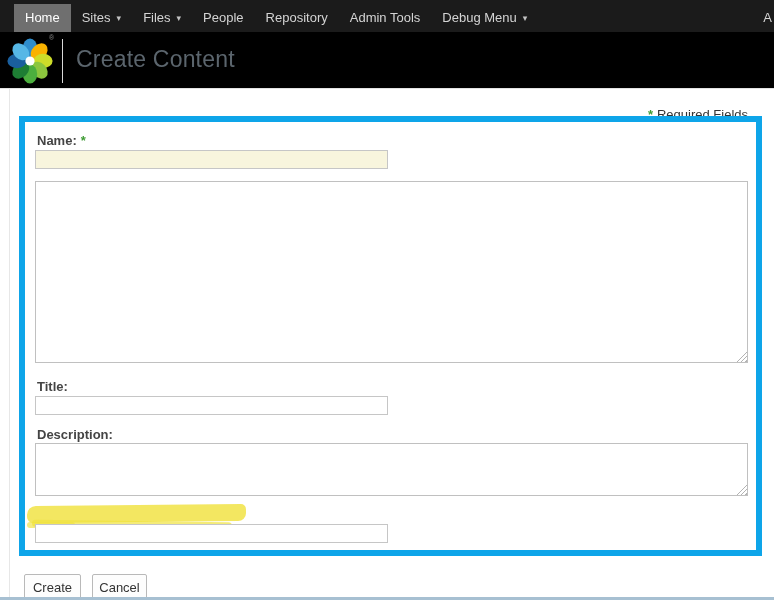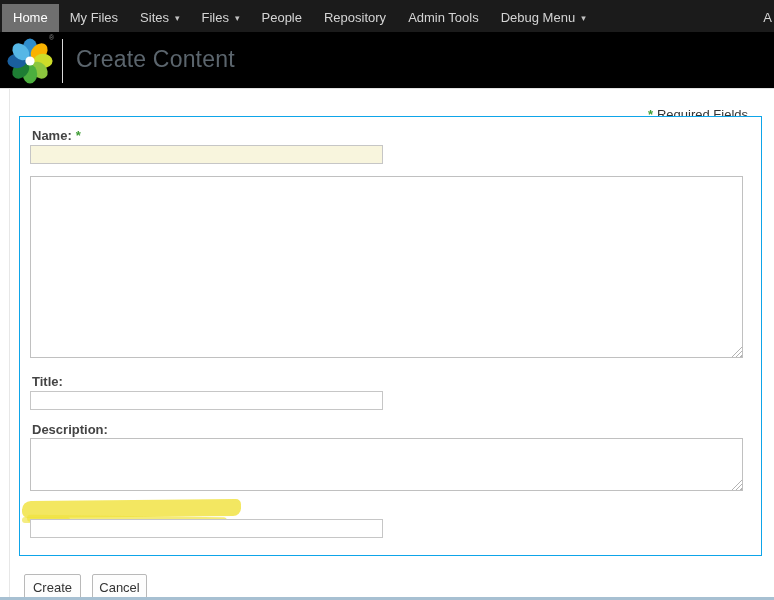--- a/index.html
+++ b/index.html
@@ -2,21 +2,21 @@
 <html><head>
 <meta charset="utf-8">
 <style>
   * { margin:0; padding:0; box-sizing:border-box; }
   html,body { background:#fff; }
   body { font-family:"Liberation Sans", sans-serif; }
   .page { position:relative; width:774px; height:600px; background:#fff; overflow:hidden; }
 
   
   .navbar { position:absolute; left:0; top:0; width:774px; height:32px; background:#1b1b1b;
-            display:flex; align-items:flex-end; padding-left:2px; }
+            display:flex; align-items:flex-end; padding-left:14px; }
   .nav-item { height:28px; line-height:28px; padding:0 11px; font-size:13px; color:#d4d4d4;
               cursor:pointer; white-space:nowrap; display:flex; align-items:center; }
   .nav-item.active { background:#6f6f6f; color:#ffffff; }
   .nav-item .caret { font-size:9px; color:#c2c2c2; margin-left:6px; line-height:28px; }
   .nav-right { position:absolute; right:-4px; top:0; height:28px; line-height:28px; margin-top:4px;
                font-size:13px; color:#d4d4d4; padding:0 6px; }
 
   
   .header { position:absolute; left:0; top:32px; width:774px; height:57px; background:#000000;
             border-bottom:1px solid #e3e3e3; }
@@ -28,21 +28,21 @@
 
   
   .left-edge-line { position:absolute; left:9px; top:89px; width:1px; height:508px; background:#e7e7e7; }
 
   
   .required-note { position:absolute; right:26px; top:95px; font-size:13px; color:#333;margin-top:12px; }
   .required-note .asterisk { color:#3f9c35; font-weight:bold; margin-right:4px; }
 
   
   .form-box { position:absolute; left:19px; top:116px; width:743px; height:440px;
-              border:1px solid #0ea5e9; background:#fff; }
+              border:6px solid #0ea5e9; background:#fff; }
   .field-label { position:absolute; font-size:13px; font-weight:bold; color:#444; white-space:nowrap; }
   .field-label .asterisk { color:#3f9c35; margin-left:4px; }
   .txt-input { position:absolute; width:353px; height:19px; border:1px solid #c6c6c6; background:#fff;
                font-size:13px; color:#333; padding:0 4px; outline:none; }
   .txt-input.name-input { background:#f8f5dd; }
   .txt-area { position:absolute; border:1px solid #c0c0c0; background:#fff; resize:none;
               font-size:13px; color:#333; padding:3px 4px; outline:none; font-family:"Liberation Sans",sans-serif; }
   .grip { position:absolute; width:11px; height:11px;
           background:repeating-linear-gradient(135deg, transparent 0 2px, #9a9a9a 2px 3px);
           clip-path:polygon(100% 0, 100% 100%, 0 100%); opacity:.75; pointer-events:none; }
@@ -65,23 +65,20 @@
   .bottom-strip { position:absolute; left:0; top:597px; width:774px; height:3px; background:#a7c0d2; z-index:5; }
 </style>
 </head>
 <body>
 
 <div class="page">
 
   <div class="navbar">
     <div class="nav-item active">
       <span>Home</span>
-    </div>
-    <div class="nav-item">
-      <span>My Files</span>
     </div>
     <div class="nav-item">
       <span>Sites</span>
       <span class="caret">▾</span>
     </div>
     <div class="nav-item">
       <span>Files</span>
       <span class="caret">▾</span>
     </div>
     <div class="nav-item">

